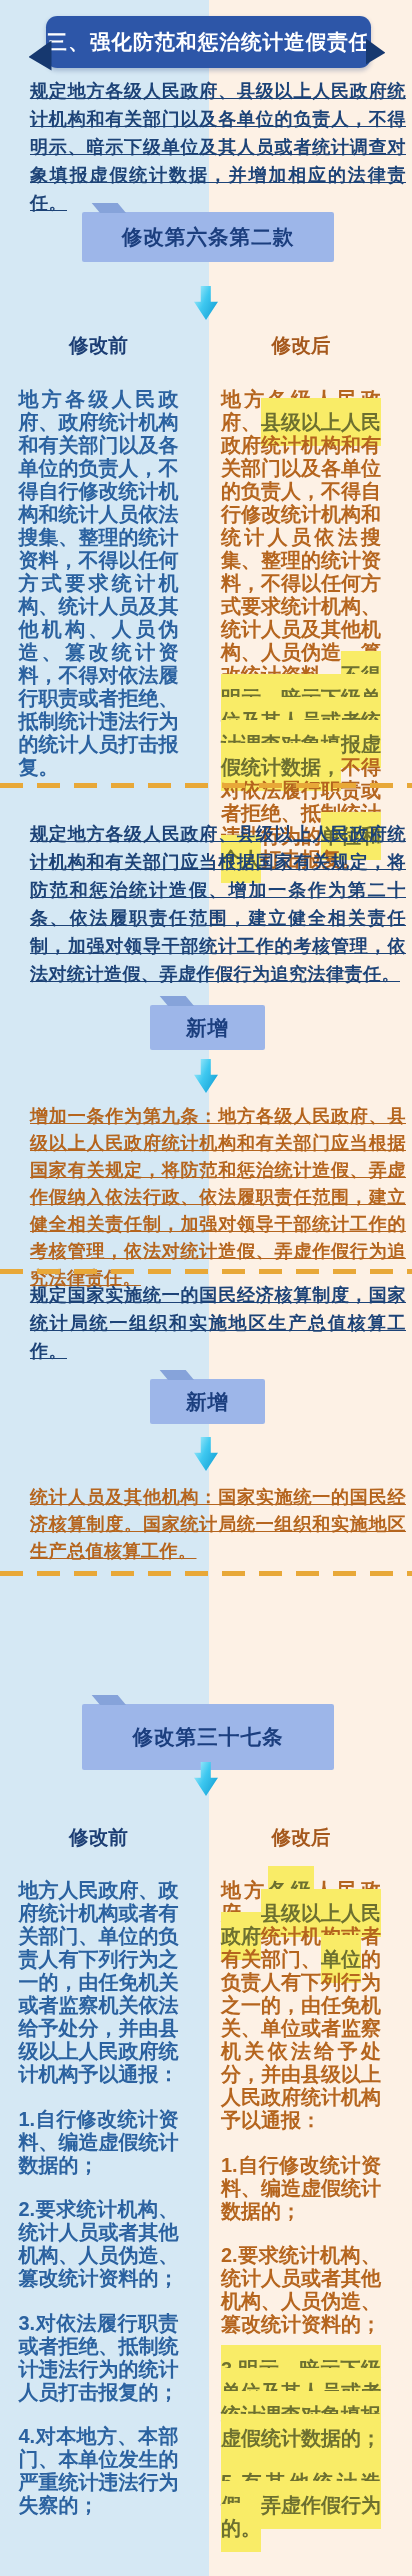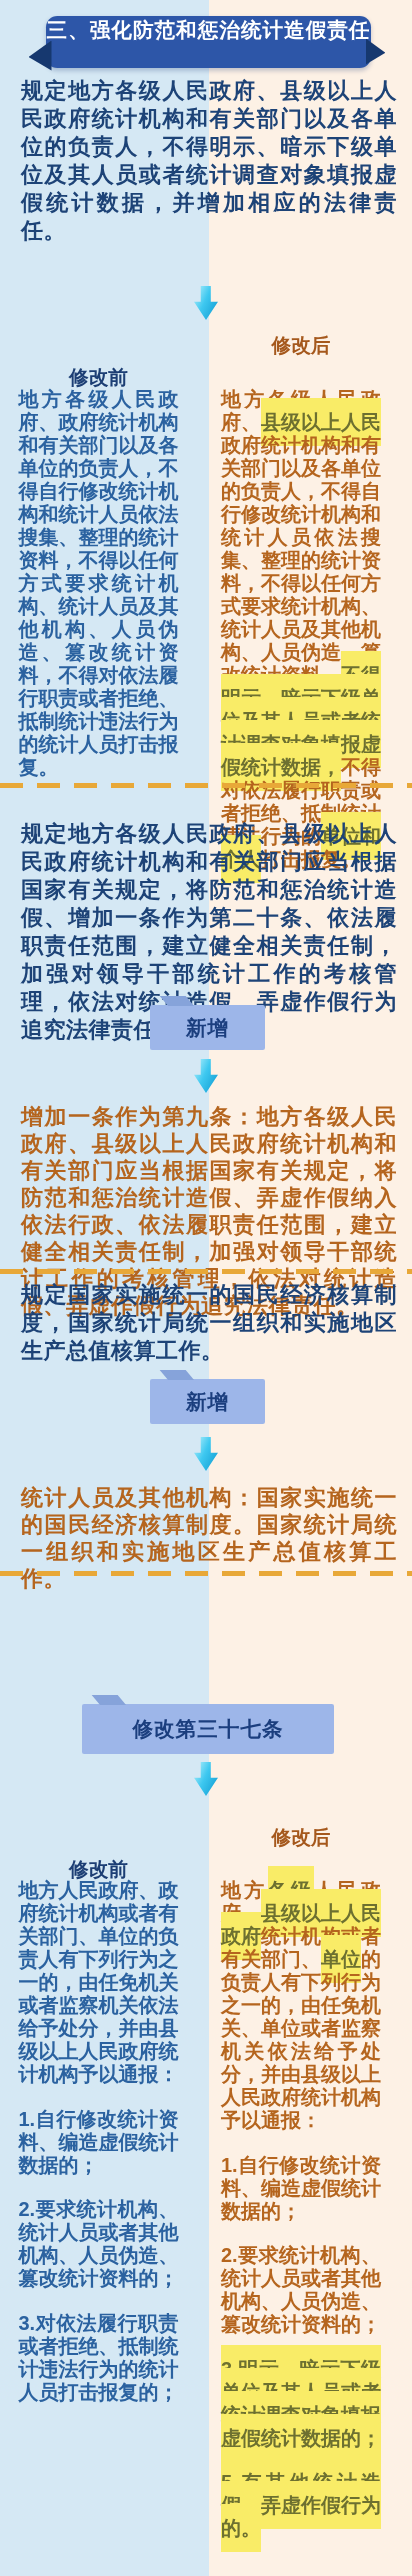--- a/index.html
+++ b/index.html
@@ -3,48 +3,48 @@
 <meta charset="utf-8">
 <style>
   html,body{margin:0;padding:0;background:#ffffff;}
   .canvas{
     position:relative;width:412px;height:2792px;overflow:hidden;
     font-family:"Liberation Sans",sans-serif;font-weight:bold;
     background:linear-gradient(90deg,#d5e8f4 0,#d5e8f4 209px,#fdf1e5 209px,#fdf1e5 100%);
   }
   
   .hbanner{position:absolute;top:15.5px;left:46px;width:325px;height:52px;
-    background:#2d56a8;border-radius:11.3px;display:flex;align-items:flex-start;justify-content:center;
+    background:#2d56a8;border-radius:11.3px;display:flex;align-items:center;justify-content:center;
     box-shadow:0 2.1px 4.1px rgba(30,60,120,.25);}
   .hbanner-text{color:#ffffff;font-size:20.6px;letter-spacing:1px;white-space:nowrap;}
   .hfold{position:absolute;background:#16386f;}
   .hfold-l{left:-17.5px;top:25px;width:23px;height:30px;clip-path:polygon(100% 0,100% 100%,0 55%);}
   .hfold-r{right:-14.4px;top:23px;width:19.6px;height:26px;clip-path:polygon(0 0,100% 55%,0 100%);}
   
   .ribbon{position:absolute;background:#9db6e9;display:flex;align-items:center;justify-content:center;
     color:#1b3e7e;border-radius:2.1px;}
   .ribbon .rtext{font-size:20.6px;letter-spacing:1px;white-space:nowrap;}
   .rfold{position:absolute;left:14.4px;top:-8.8px;width:26px;height:10.3px;background:#86a3da;transform:skewX(40deg);}
   .pos-r1{top:212px;left:82px;width:252px;height:50px;}
   .pos-rn1{top:1005px;left:150px;width:115px;height:45px;}
   .pos-rn2{top:1379px;left:150px;width:115px;height:45px;}
-  .pos-r37{top:1704px;left:82px;width:252px;height:50px;}
+  .pos-r37{top:1704px;left:82px;width:252px;height:66px;}
   
   .arrow{position:absolute;left:194px;width:24px;height:34px;
     background:linear-gradient(115deg,#a8ecfb 8%,#3ec8f0 45%,#149fd4 92%);
     clip-path:polygon(28% 0,70% 0,70% 46%,100% 46%,50% 100%,0 46%,28% 46%);}
   .pos-a1{top:286px}.pos-a2{top:1059px}.pos-a3{top:1437px}.pos-a4{top:1762px}
   
   .hdrrow{position:absolute;left:0;width:412px;height:24px;}
-  .hdr-before{position:absolute;left:18.5px;width:160px;text-align:center;color:#1c3e74;font-size:19.6px;margin-top:32px;}
+  .hdr-before{position:absolute;left:18.5px;width:160px;text-align:center;color:#1c3e74;font-size:19.6px;}
   .hdr-after{position:absolute;left:221px;width:160px;text-align:center;color:#a5581c;font-size:19.6px;}
   .pos-h1{top:332px}.pos-h2{top:1824px}
   
-  .para{position:absolute;left:21px;width:376px;font-size:22px;line-height:28px;
-    text-align:justify;text-align-last:left;letter-spacing:0.5px;}
+  .para{position:absolute;left:30px;width:376px;font-size:18px;line-height:28px;
+    text-align:justify;text-align-last:left;letter-spacing:0.5px;text-decoration:underline;}
   .navy{color:#1d4377}
   .orange{color:#b5651e}
   .pos-intro1{top:77px}
   .pos-intro2{top:820px}
   .pos-add9{top:1103px;line-height:27px}
   .pos-intro3{top:1281px}
   .pos-add20{top:1484px;line-height:27px}
   .pos-intro4{top:1585px}
   
   .divider{position:absolute;left:0;width:412px;height:4.6px;
@@ -65,20 +65,24 @@
 <div class="canvas">
 
   <div class="hbanner">
     <div class="hfold hfold-l"></div>
     <div class="hfold hfold-r"></div>
     <div class="hbanner-text">三、强化防范和惩治统计造假责任</div>
   </div>
 
   <div class="para navy pos-intro1">规定地方各级人民政府、县级以上人民政府统计机构和有关部门以及各单位的负责人，不得明示、暗示下级单位及其人员或者统计调查对象填报虚假统计数据，并增加相应的法律责任。</div>
 
+  <div class="ribbon pos-r1">
+    <div class="rfold"></div>
+    <span class="rtext">修改第六条第二款</span>
+  </div>
   <div class="arrow pos-a1"></div>
 
   <div class="hdrrow pos-h1">
     <span class="hdr-before">修改前</span>
     <span class="hdr-after">修改后</span>
   </div>
 
   <div class="cols pos-c1">
     <div class="col col-before">地方各级人民政府、政府统计机构和有关部门以及各单位的负责人，不得自行修改统计机构和统计人员依法搜集、整理的统计资料，不得以任何方式要求统计机构、统计人员及其他机构、人员伪造、篡改统计资料，不得对依法履行职责或者拒绝、抵制统计违法行为的统计人员打击报复。</div>
     <div class="col col-after"><span>地方各级人民政府、</span><span class="hl">县级以上人民</span><span>政府统计机构和有关部门以及各单位的负责人，不得自行修改统计机构和统计人员依法搜集、整理的统计资料，不得以任何方式要求统计机构、统计人员及其他机构、人员伪造、篡改统计资料，</span><span class="hl">不得明示、暗示下级单位及其人员或者统计调查对象填报虚假统计数据，</span><span>不得对依法履行职责或者拒绝、抵制统计违法行为的</span><span class="hl">单位和个人</span><span>打击报复。</span></div>
@@ -120,20 +124,21 @@
     <span class="hdr-after">修改后</span>
   </div>
 
   <div class="cols pos-c2">
     <div class="col col-before">
       <div class="lead">地方人民政府、政府统计机构或者有关部门、单位的负责人有下列行为之一的，由任免机关或者监察机关依法给予处分，并由县级以上人民政府统计机构予以通报：</div>
       <div class="list">
           <div class="item">1.自行修改统计资料、编造虚假统计数据的；</div>
           <div class="item">2.要求统计机构、统计人员或者其他机构、人员伪造、篡改统计资料的；</div>
           <div class="item">3.对依法履行职责或者拒绝、抵制统计违法行为的统计人员打击报复的；</div>
+          <div class="item">4.对本地方、本部门、本单位发生的严重统计违法行为失察的；</div>
         </div>
     </div>
     <div class="col col-after">
       <div class="lead"><span>地方</span><span class="hl">各级</span><span>人民政府、</span><span class="hl">县级以上人民政府</span><span>统计机构或者有关部门、</span><span class="hl">单位</span><span>的负责人有下列行为之一的，由任免机关、单位或者监察机关依法给予处分，并由县级以上人民政府统计机构予以通报：</span></div>
       <div class="list">
           <div class="item"><span>1.自行修改统计资料、编造虚假统计数据的；</span></div>
           <div class="item"><span>2.要求统计机构、统计人员或者其他机构、人员伪造、篡改统计资料的；</span></div>
           <div class="item"><span class="hl">3.明示、暗示下级单位及其人员或者统计调查对象填报虚假统计数据的；</span></div>
           <div class="item"><span class="hl">5.有其他统计造假、弄虚作假行为的。</span></div>
         </div>

